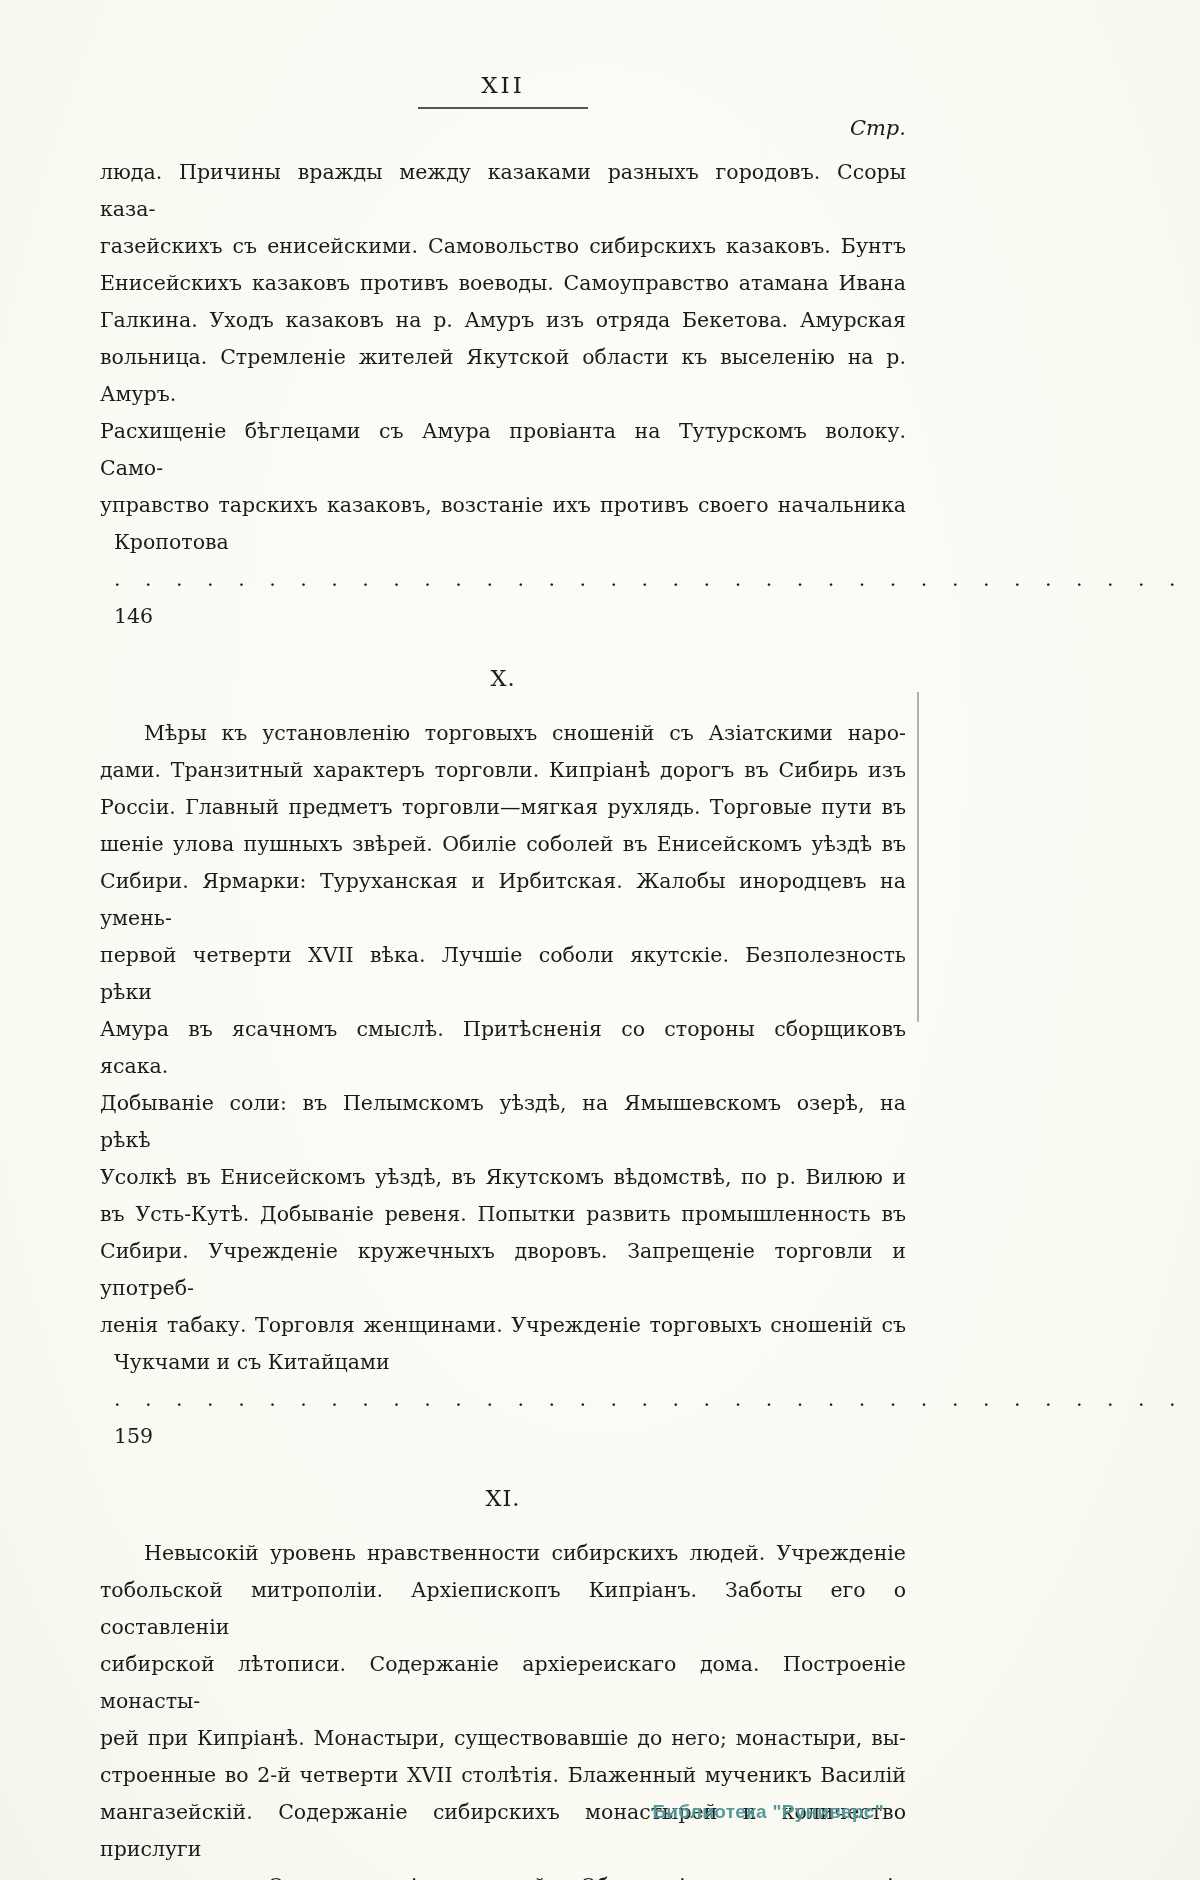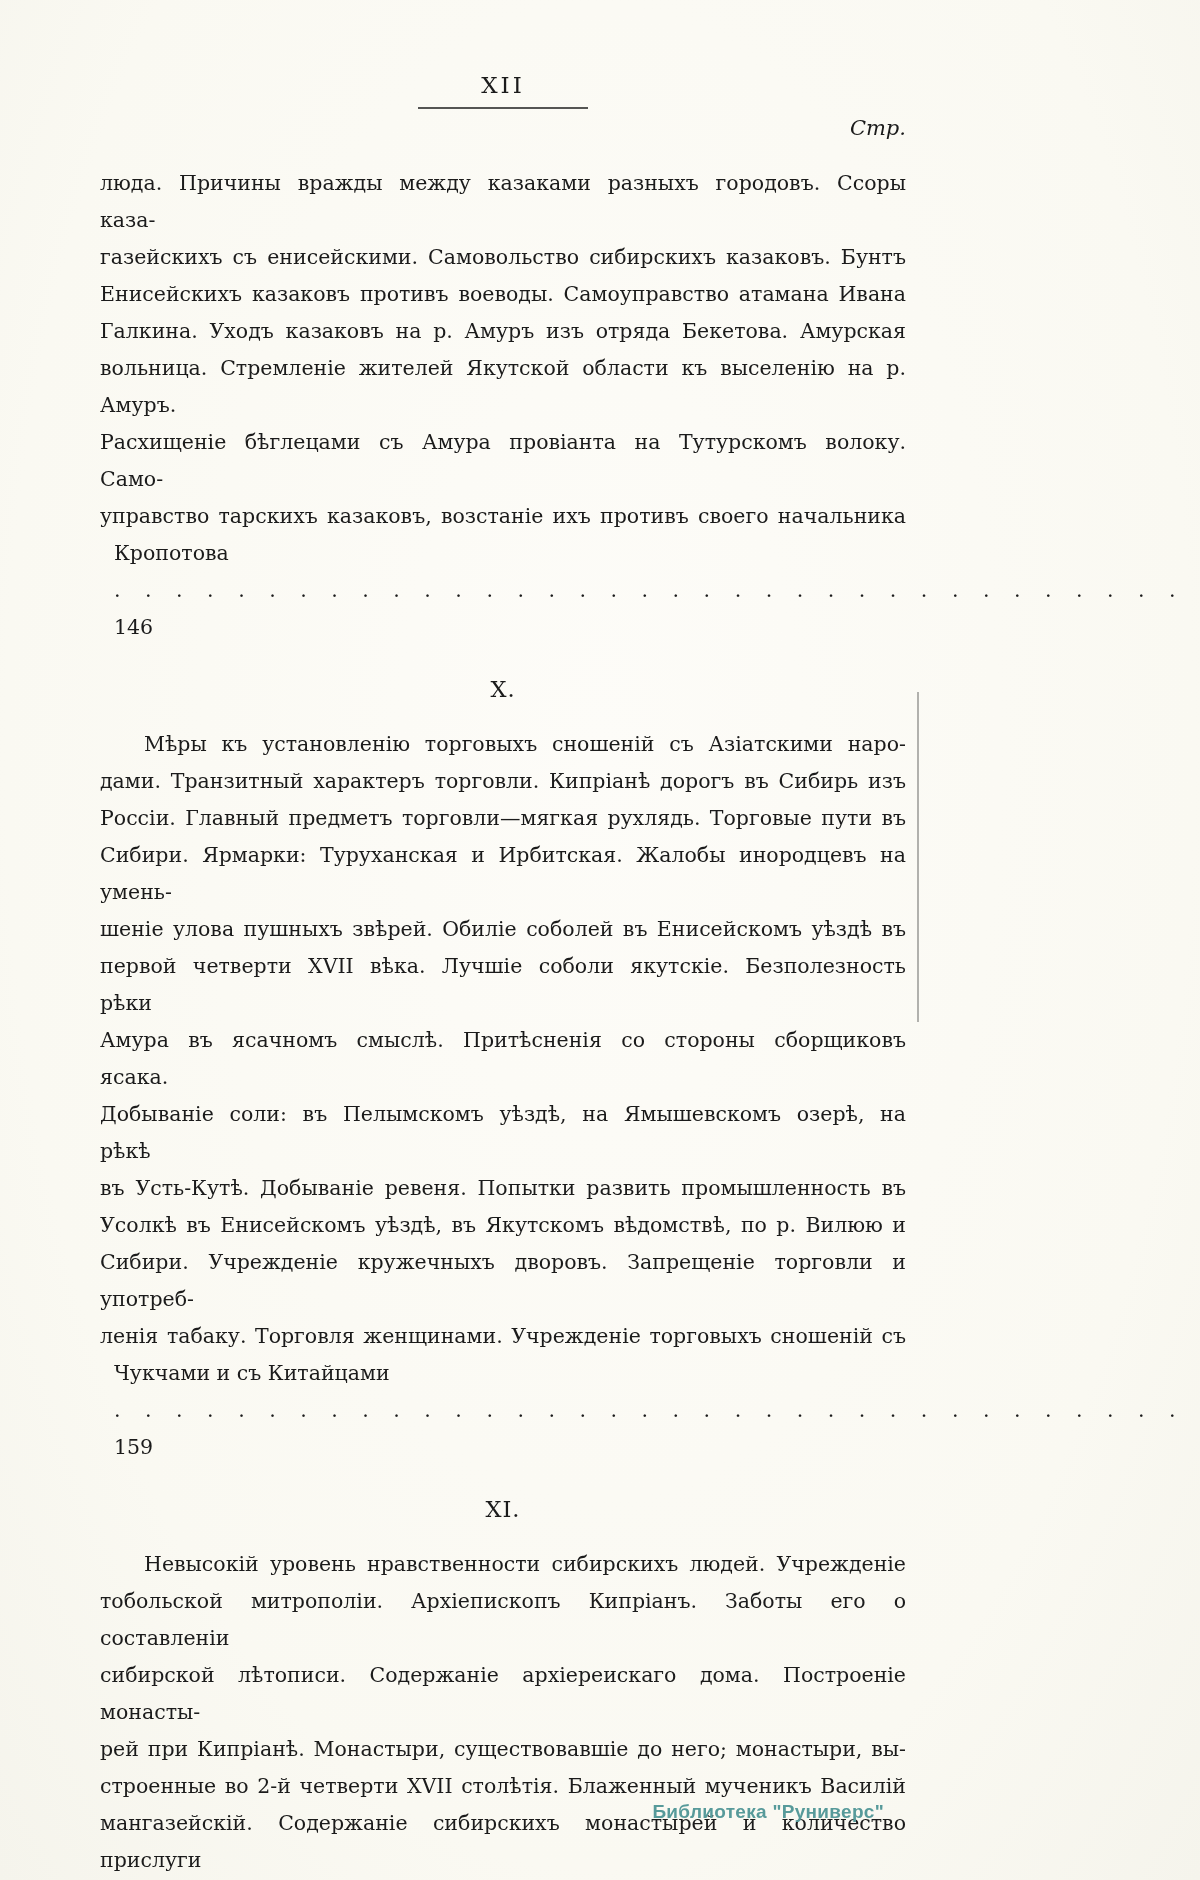--- a/index.html
+++ b/index.html
@@ -27,21 +27,21 @@
     width: 170px;
     margin: 9px auto 0;
     border-top: 2px solid rgba(30,30,30,0.75);
     height: 0;
   }
   .col-label {
     text-align: right;
     font-style: italic;
     font-size: 21px;
     margin-top: 7px;
-    margin-bottom: 25px;
+    margin-bottom: 14px;
   }
   .section-heading {
     text-align: center;
     font-size: 22.5px;
     line-height: 30px;
     margin: 28px 0 22px;
     letter-spacing: 1px;
   }
   .toc-para { margin: 0; }
   .toc-line {
@@ -102,27 +102,27 @@
           <span>Кропотова</span>
           <span class="dots">. . . . . . . . . . . . . . . . . . . . . . . . . . . . . . . . . . . . . . . . . . . .</span>
           <span class="page-ref">146</span>
         </div>
       </div>
       <div class="section-heading">X.</div>
       <div class="toc-para">
         <div class="toc-line indent">Мѣры къ установленію торговыхъ сношеній съ Азіатскими наро-</div>
         <div class="toc-line">дами. Транзитный характеръ торговли. Кипріанѣ дорогъ въ Сибирь изъ</div>
         <div class="toc-line">Россіи. Главный предметъ торговли—мягкая рухлядь. Торговые пути въ</div>
+        <div class="toc-line">шеніе улова пушныхъ звѣрей. Обиліе соболей въ Енисейскомъ уѣздѣ въ</div>
         <div class="toc-line">Сибири. Ярмарки: Туруханская и Ирбитская. Жалобы инородцевъ на умень-</div>
-        <div class="toc-line">шеніе улова пушныхъ звѣрей. Обиліе соболей въ Енисейскомъ уѣздѣ въ</div>
         <div class="toc-line">первой четверти XVII вѣка. Лучшіе соболи якутскіе. Безполезность рѣки</div>
         <div class="toc-line">Амура въ ясачномъ смыслѣ. Притѣсненія со стороны сборщиковъ ясака.</div>
         <div class="toc-line">Добываніе соли: въ Пелымскомъ уѣздѣ, на Ямышевскомъ озерѣ, на рѣкѣ</div>
+        <div class="toc-line">Усолкѣ въ Енисейскомъ уѣздѣ, въ Якутскомъ вѣдомствѣ, по р. Вилюю и</div>
         <div class="toc-line">въ Усть-Кутѣ. Добываніе ревеня. Попытки развить промышленность въ</div>
-        <div class="toc-line">Усолкѣ въ Енисейскомъ уѣздѣ, въ Якутскомъ вѣдомствѣ, по р. Вилюю и</div>
         <div class="toc-line">Сибири. Учрежденіе кружечныхъ дворовъ. Запрещеніе торговли и употреб-</div>
         <div class="toc-line">ленія табаку. Торговля женщинами. Учрежденіе торговыхъ сношеній съ</div>
         <div class="ref-line">
           <span>Чукчами и съ Китайцами</span>
           <span class="dots">. . . . . . . . . . . . . . . . . . . . . . . . . . . . . . . . . . . . . . . . . . . .</span>
           <span class="page-ref">159</span>
         </div>
       </div>
       <div class="section-heading">XI.</div>
       <div class="toc-para">

